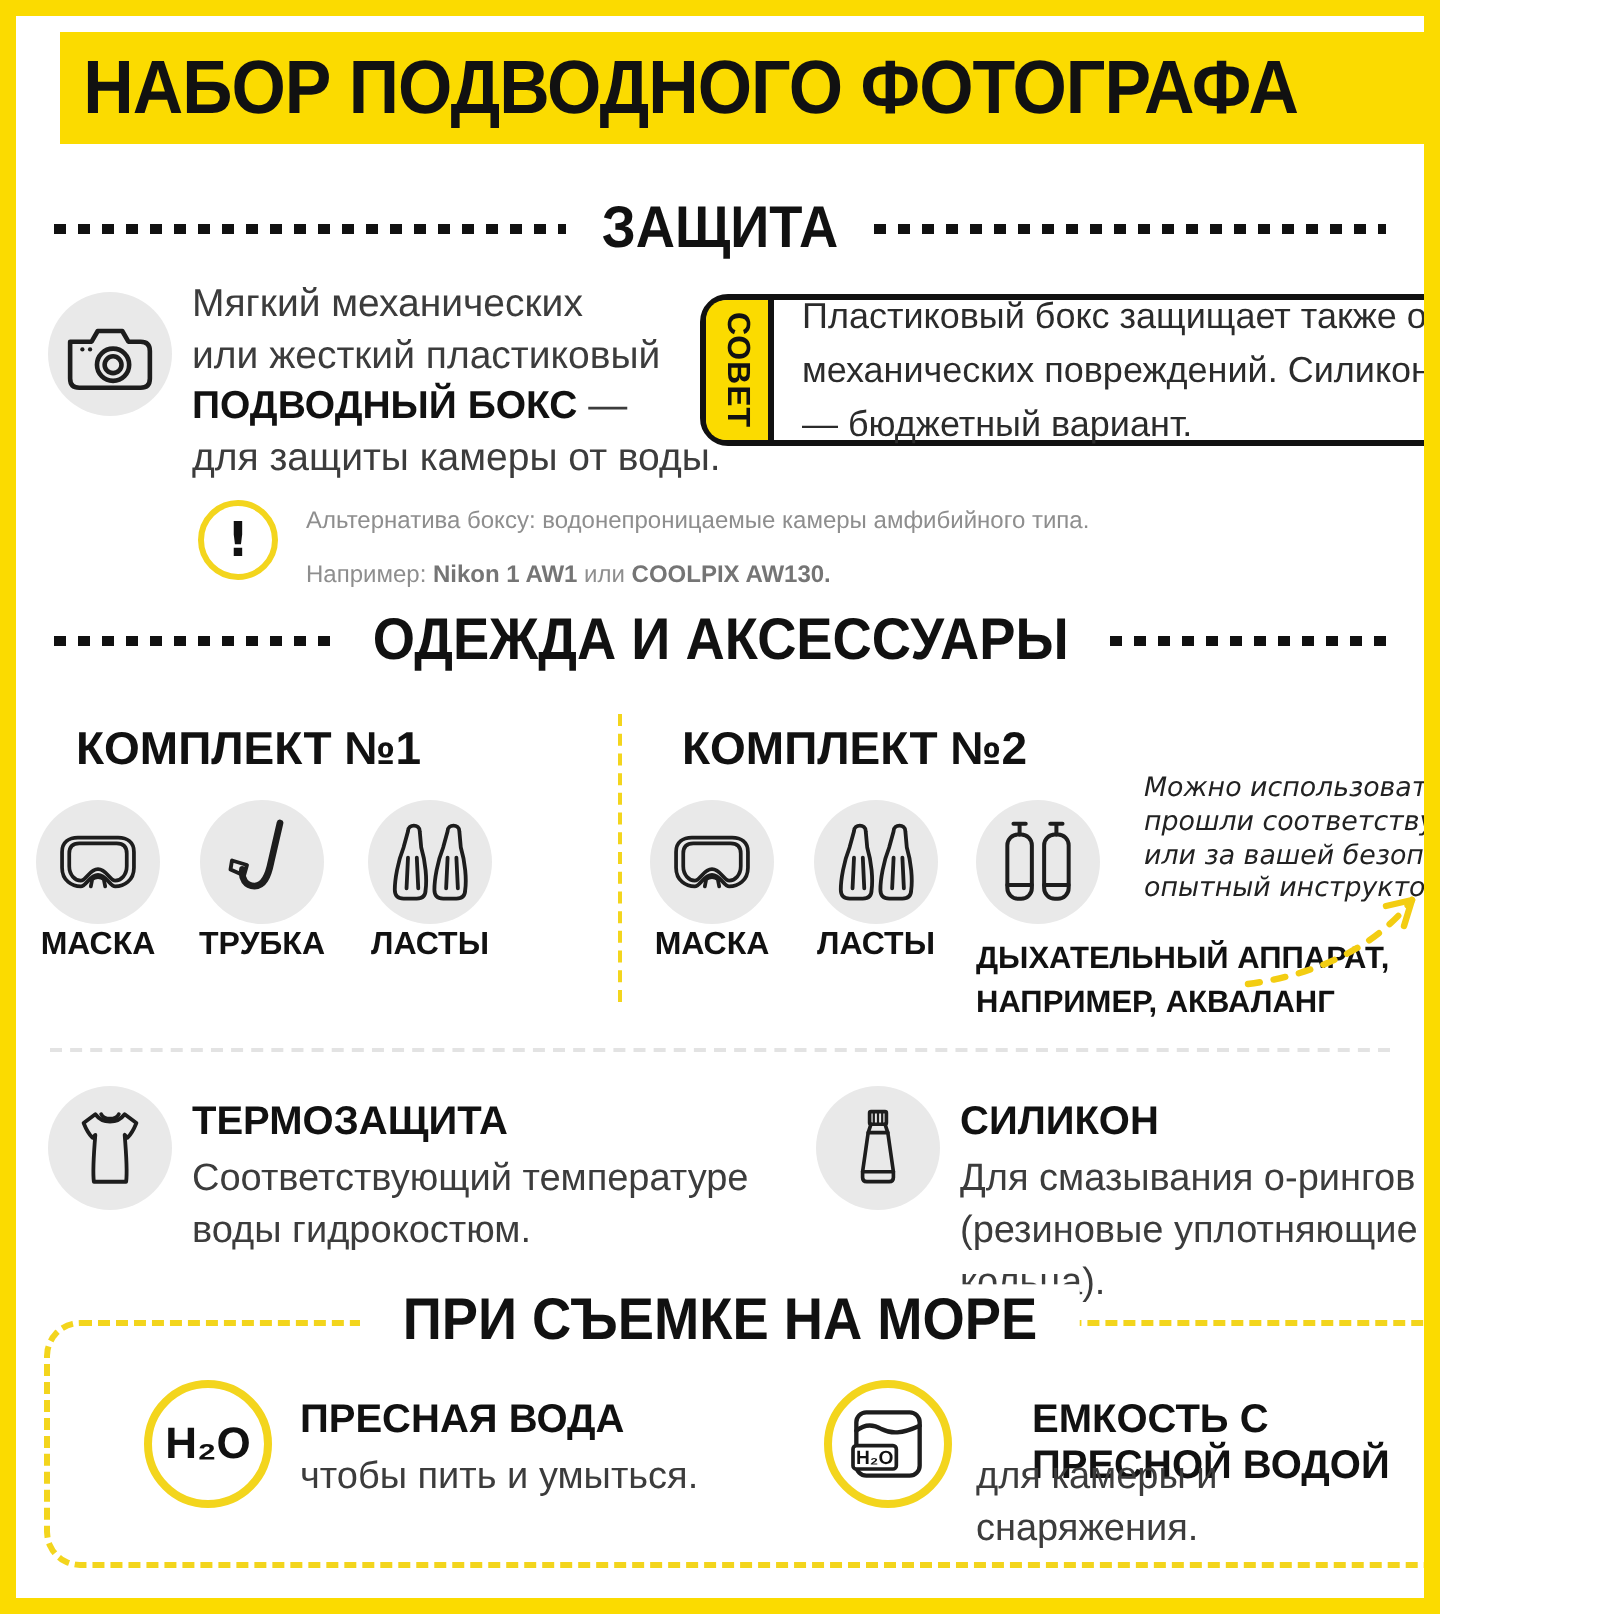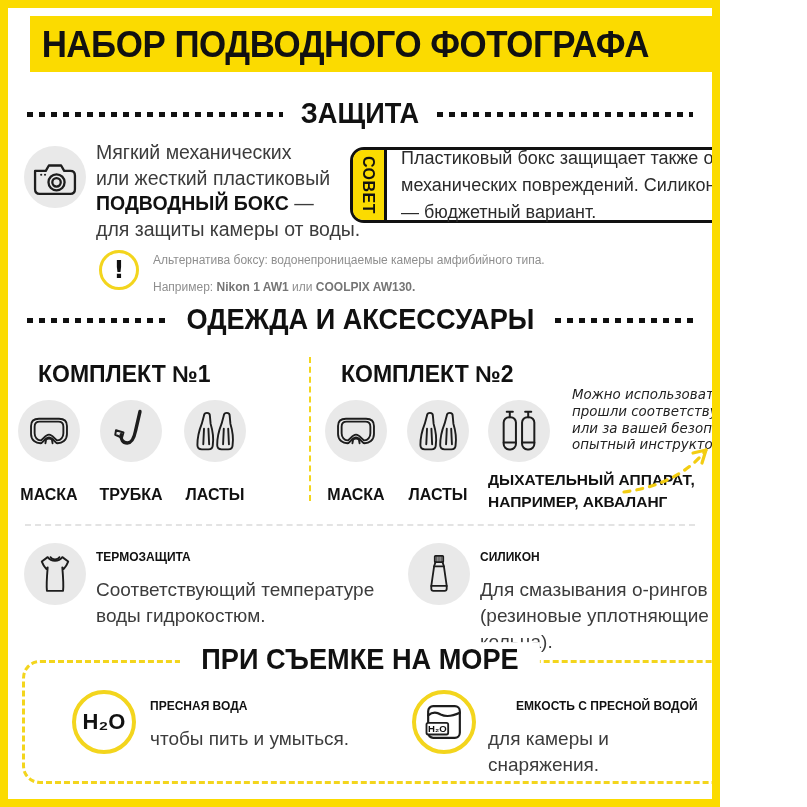--- a/index.html
+++ b/index.html
@@ -30,28 +30,28 @@
   .tip-text { padding-left:48px; padding-right:8px; font-size:18px; line-height:27px; color:#2b2b2b; width:100%; }
 
   .alert { position:absolute; border:3.5px solid #F3D51D; border-radius:50%; background:#fff; display:flex; align-items:center; justify-content:center; font-weight:bold; color:#111; font-family:"DejaVu Sans", sans-serif; }
   .warn-text { position:absolute; left:153px; top:247px; font-size:12px; line-height:26.5px; color:#8E8E8E; }
   .warn-text b { color:#757575;margin-top:20px; }
 
   .kit-label { position:absolute; top:361px; font-size:23px; font-weight:bold; color:#111;margin-left:16px; }
   .v-sep { position:absolute; left:309px; top:357px; height:144px; width:0; border-left:2.5px dashed #F3D51D; }
   .icon-item { position:absolute; top:400px; width:84px; display:flex; flex-direction:column; align-items:center; }
   .icon-item .gray-circle { position:relative; }
-  .item-label { margin-top:24px; font-size:16px; font-weight:bold; color:#111; white-space:nowrap; }
+  .item-label { margin-top:2px; font-size:16px; font-weight:bold; color:#111; white-space:nowrap; }
   .apparatus-label { position:absolute; left:488px; top:469px; font-size:15.5px; line-height:22px; font-weight:bold; color:#111; }
 
   .note-italic { position:absolute; left:572px; top:387px; font-size:13.4px; line-height:16.8px; font-style:italic; color:#222; font-family:"DejaVu Sans", sans-serif; }
   .note-italic div { white-space:nowrap; }
 
   .h-sep { position:absolute; left:25px; right:25px; top:524px; border-top:2.5px dashed #E3E3E3; }
-  .block-title { position:absolute; font-size:12px; font-weight:bold; color:#111; }
+  .block-title { position:absolute; font-size:20px; font-weight:bold; color:#111; }
   .block-text { position:absolute; font-size:19px; line-height:26px; color:#3C3C3C; }
 
   .sea-box { position:absolute; left:22px; top:660px; width:763px; height:124px; border:3px dashed #F3D51D; border-radius:18px; }
   .sea-title { position:absolute; left:50%; transform:translateX(-50%) scale(0.97,1.05); top:643px; height:34px; line-height:34px; background:#fff; padding:0 22px; font-size:28px; font-weight:bold; color:#111; z-index:2; white-space:nowrap; }
   .ring { position:absolute; width:64px; height:64px; border:4px solid #F3D51D; border-radius:50%; background:#fff; display:flex; align-items:center; justify-content:center; }
   .h2o { font-size:22px; font-weight:bold; color:#111; }
 
   svg.ic { display:block; }
   svg.ic path, svg.ic rect, svg.ic circle, svg.ic line { vector-effect:none; }
 </style>

